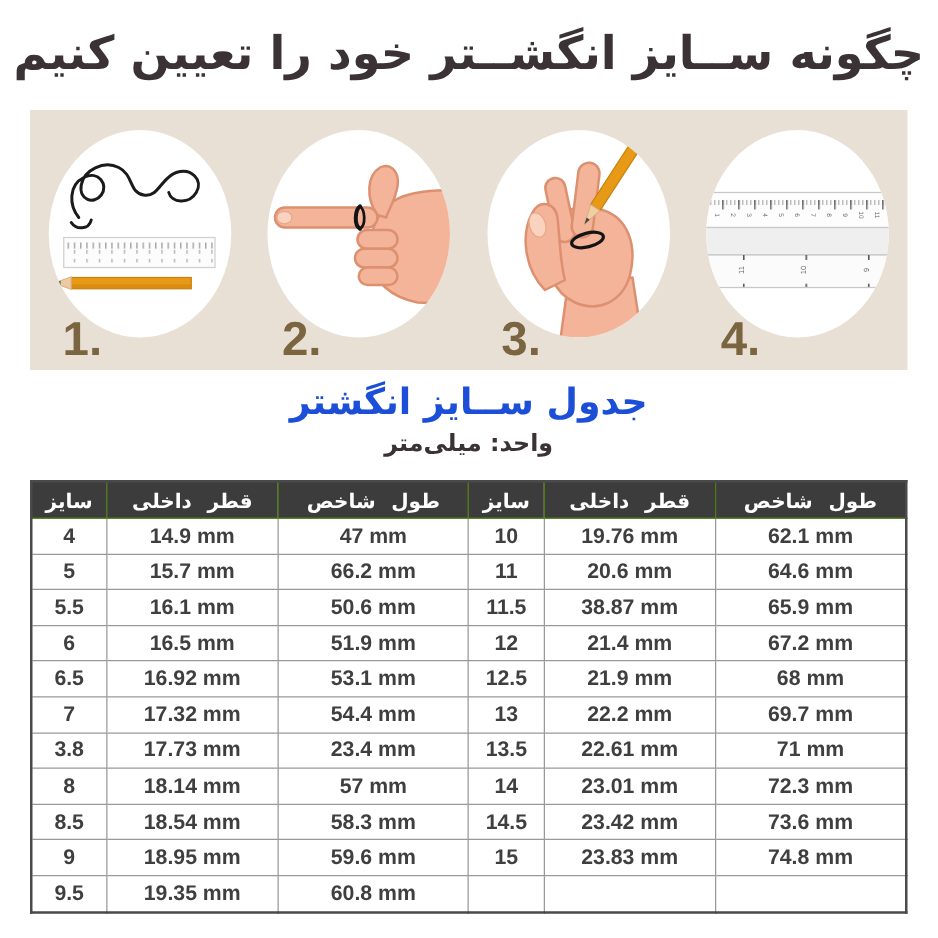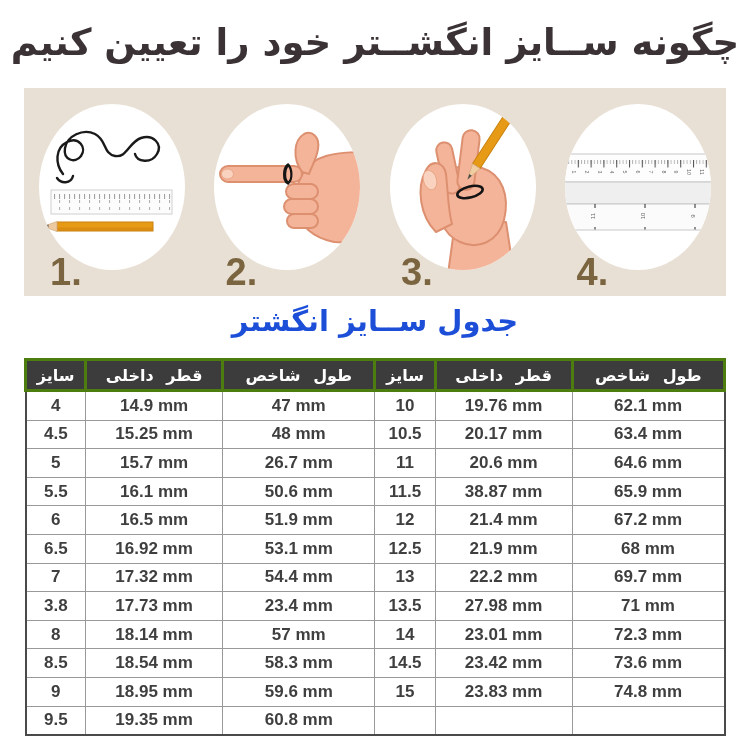--- a/index.html
+++ b/index.html
@@ -49,21 +49,21 @@
     width:702px;margin:16px auto 0;
     border-collapse:collapse;table-layout:fixed;
     border:2px solid #4a4a4a;
     direction:ltr;
   }
   .ring-table th{
     background:#3c3c3c;color:#ffffff;
     font-size:16px;font-weight:bold;
     height:28px;padding:0;
     word-spacing:7px;
-    border:3px solid #4d7c0f;
+    border:1px solid #4d7c0f;
     font-family:"DejaVu Sans",sans-serif;
   }
   .ring-table td{
     height:27.6px;padding:0;
     text-align:center;vertical-align:middle;
     font-family:"Liberation Sans",sans-serif;
     font-size:17px;font-weight:bold;color:#3f3f3f;
     border:1px solid #999999;
     background:#ffffff;
   }
@@ -206,20 +206,21 @@
               <text x="180" y="112" transform="rotate(-90 180 112)">8</text>
             </g>
         </svg>
       </div>
       <div class="step-number">4.</div>
     </div>
 
   </div>
 
   <h2 class="table-title">جدول ســایز انگشتر</h2>
+  <div class="unit-label">واحد:  میلی‌متر</div>
 
   <table class="ring-table">
     <colgroup>
       <col class="c-size">
         <col class="c-diam">
         <col class="c-circ">
       <col class="c-size">
         <col class="c-diam">
         <col class="c-circ">
     </colgroup>
@@ -236,31 +237,23 @@
     <tbody>
         <tr>
           <td>4</td>
           <td>14.9 mm</td>
           <td>47 mm</td>
           <td>10</td>
           <td>19.76 mm</td>
           <td>62.1 mm</td>
         </tr>
         <tr>
-          <td>4.5</td>
-          <td>15.25 mm</td>
-          <td>48 mm</td>
-          <td>10.5</td>
-          <td>20.17 mm</td>
-          <td>63.4 mm</td>
-        </tr>
-        <tr>
           <td>5</td>
           <td>15.7 mm</td>
-          <td>26.7 mm</td>
+          <td>66.2 mm</td>
           <td>11</td>
           <td>20.6 mm</td>
           <td>64.6 mm</td>
         </tr>
         <tr>
           <td>5.5</td>
           <td>16.1 mm</td>
           <td>50.6 mm</td>
           <td>11.5</td>
           <td>38.87 mm</td>
@@ -288,21 +281,21 @@
           <td>54.4 mm</td>
           <td>13</td>
           <td>22.2 mm</td>
           <td>69.7 mm</td>
         </tr>
         <tr>
           <td>3.8</td>
           <td>17.73 mm</td>
           <td>23.4 mm</td>
           <td>13.5</td>
-          <td>27.98 mm</td>
+          <td>22.61 mm</td>
           <td>71 mm</td>
         </tr>
         <tr>
           <td>8</td>
           <td>18.14 mm</td>
           <td>57 mm</td>
           <td>14</td>
           <td>23.01 mm</td>
           <td>72.3 mm</td>
         </tr>

